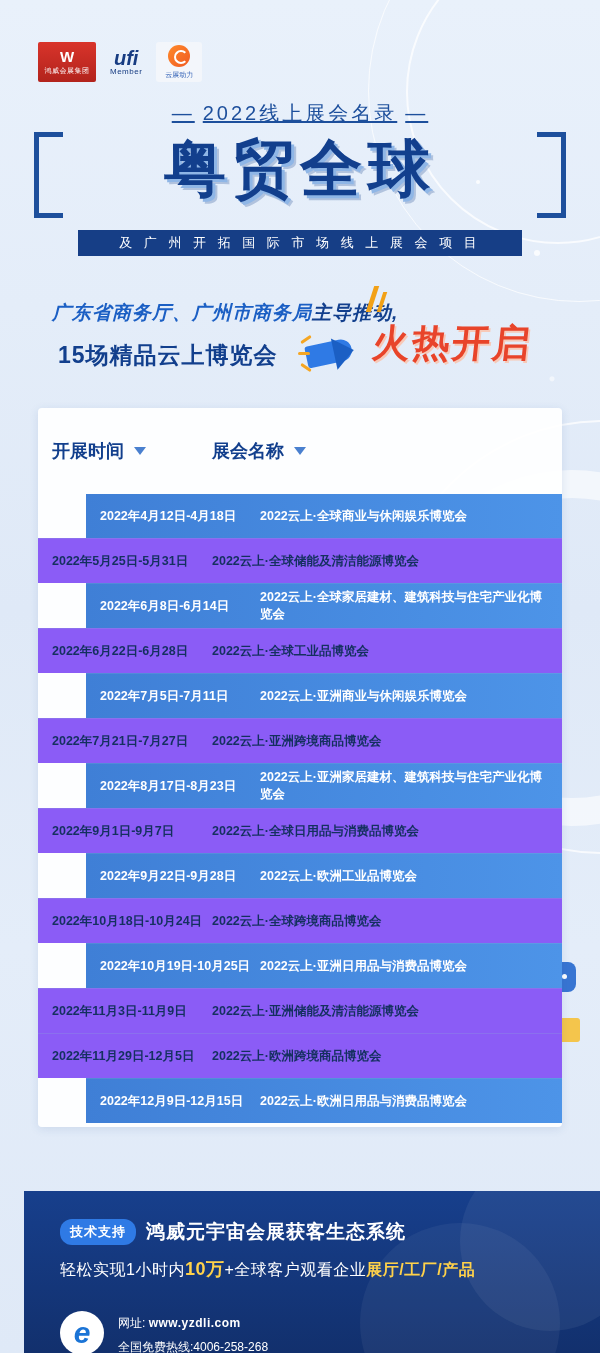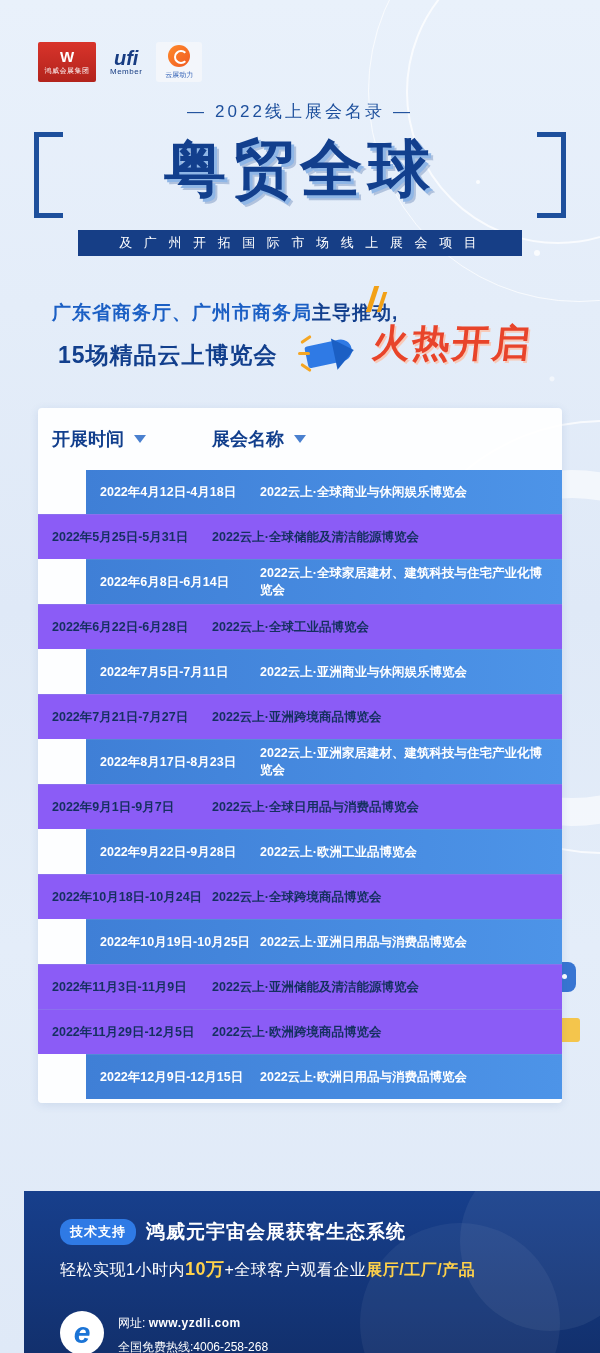--- a/index.html
+++ b/index.html
@@ -36,21 +36,21 @@
   .logo-ufi .u{font-size:20px;font-weight:bold;font-style:italic;line-height:18px;}
   .logo-ufi .m{font-size:8px;letter-spacing:.5px;}
   .logo-cloud{width:46px;height:40px;background:#f3f6fb;border-radius:3px;display:flex;flex-direction:column;align-items:center;justify-content:center;}
   .logo-cloud .c{width:22px;height:22px;border-radius:50%;background:linear-gradient(135deg,#ff8a2b,#f05a22);position:relative;}
   .logo-cloud .c:after{content:"";position:absolute;left:6px;top:5px;width:10px;height:10px;border:2px solid #fff;border-radius:50%;border-right-color:transparent;}
   .logo-cloud .t{font-size:7px;color:#2f5fb5;margin-top:3px;}
 
   
   .subtitle-top{
     position:absolute;left:0;right:0;top:100px;text-align:center;
-    color:#1d4f9c;font-size:17px;letter-spacing:3px;
+    color:#1d4f9c;font-size:20px;letter-spacing:3px;text-decoration:underline;
   }
   .subtitle-top .dash{color:#1d4f9c;margin:0 8px;}
   .main-title-wrap{position:absolute;left:0;right:0;top:126px;text-align:center;}
   .bracket-l,.bracket-r{
     position:absolute;top:6px;width:24px;height:76px;border:5px solid #1d4f9c;
   }
   .bracket-l{left:34px;border-right:none;}
   .bracket-r{right:34px;border-left:none;}
   .main-title{
     font-family:Liberation Sans, sans-serif;
@@ -59,21 +59,21 @@
     text-shadow:3px 3px 0 #8fb6e6, 5px 5px 0 rgba(20,63,141,.25);
     line-height:86px;
   }
   .title-band{
     position:absolute;left:78px;right:78px;top:230px;height:26px;
     background:#163e86;color:#fff;font-size:13px;letter-spacing:4px;
     display:flex;align-items:center;justify-content:center;
   }
 
   
-  .promo1{position:absolute;left:52px;top:300px;font-size:19px;font-weight:bold;color:#123f8d;letter-spacing:1px;}
+  .promo1{position:absolute;left:52px;top:300px;font-size:19px;font-weight:bold;color:#123f8d;letter-spacing:1px;font-style:italic;}
   .promo1 .blue{color:#1b5fc4;}
   .promo2{position:absolute;left:58px;top:340px;font-size:23px;font-weight:bold;color:#123f8d;letter-spacing:1px;}
   .horn{position:absolute;left:300px;top:334px;width:62px;height:40px;}
   .horn .body{position:absolute;left:6px;top:8px;width:46px;height:22px;background:#2f7ae5;
     border-radius:4px 16px 16px 4px;transform:rotate(-12deg);}
   .horn .cone{position:absolute;left:34px;top:2px;width:0;height:0;border-left:20px solid #1b5fc4;
     border-top:16px solid transparent;border-bottom:16px solid transparent;transform:rotate(-12deg);}
   .horn .ray{position:absolute;background:#f5a623;height:3px;border-radius:2px;}
   .hot{
     position:absolute;left:372px;top:318px;
@@ -85,21 +85,21 @@
   .flash i{position:absolute;background:#f2a117;}
 
   
   .table-card{
     position:absolute;left:38px;top:408px;width:524px;
     background:rgba(255,255,255,.92);
     border-radius:4px;
     box-shadow:0 2px 10px rgba(40,80,150,.12);
     overflow:hidden;
   }
-  .thead{display:flex;align-items:center;height:62px;padding:0 14px;color:#123f8d;font-weight:bold;font-size:18px;border-radius:30px;}
+  .thead{display:flex;align-items:center;height:62px;padding:12px 14px;color:#123f8d;font-weight:bold;font-size:18px;border-radius:30px;}
   .th{display:flex;align-items:center;gap:10px;}
   .th.time{width:160px;}
   .caret{display:inline-block;width:0;height:0;border-left:6px solid transparent;border-right:6px solid transparent;border-top:8px solid #4a80cf;}
   .rows{padding:0 0 4px 0;}
   .row{display:flex;align-items:center;height:44px;padding:0 14px;font-size:12.5px;color:#14305f;}
   .row.alt{background:linear-gradient(90deg,#3f7fd6,#4d94e8);color:#fff;margin-left:48px;}
   .row .c-time{width:160px;font-weight:bold;}
   .row .c-name{flex:1;font-weight:bold;}
   .row:not(.alt){background:#8b5cf6;justify-content:flex-end;}
   .row + .row{border-top:1px solid rgba(140,170,215,.25);}

